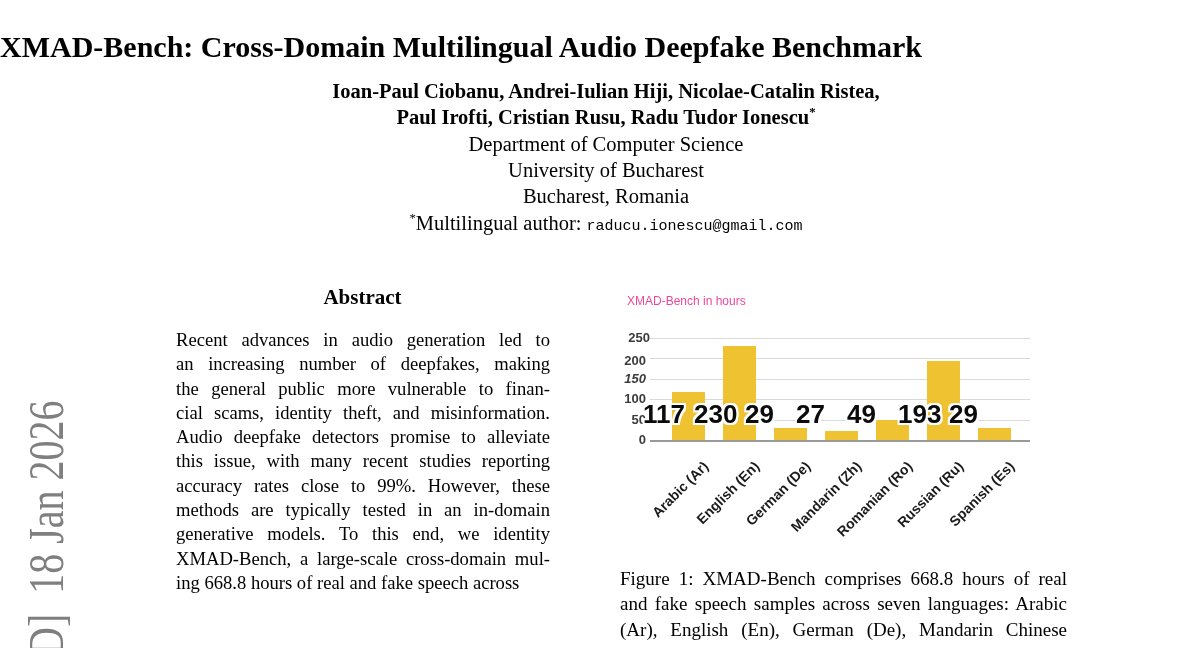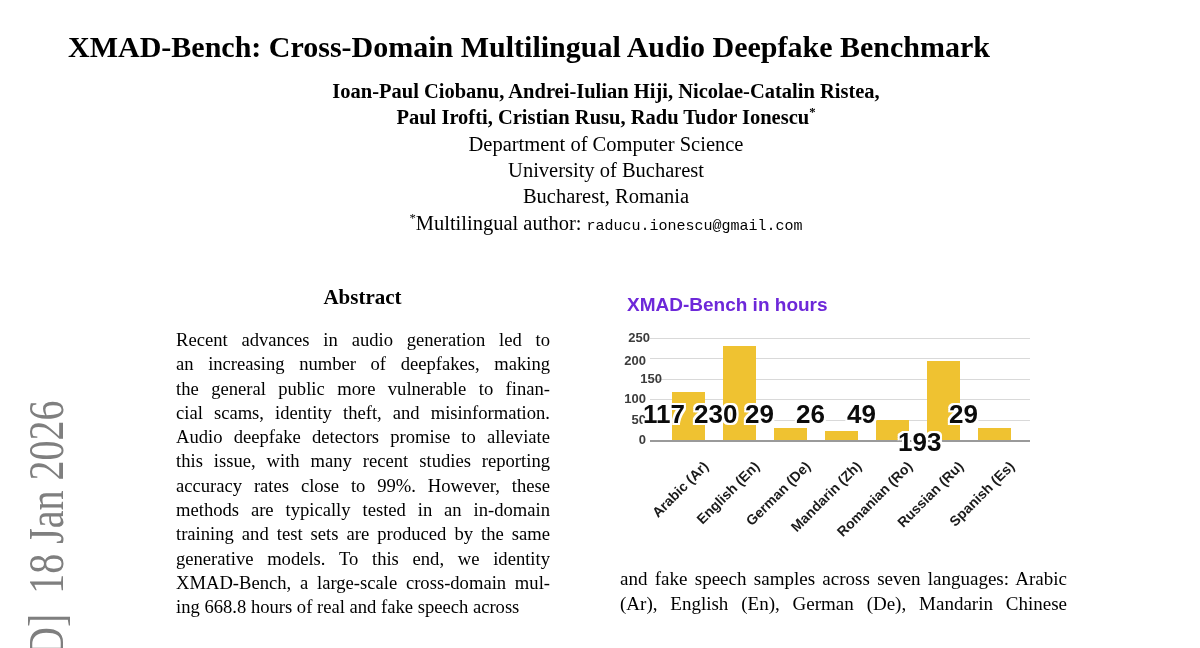--- a/index.html
+++ b/index.html
@@ -1,21 +1,21 @@
 <!DOCTYPE html>
 <html><head>
 <meta charset="utf-8">
 <style>
   html,body{margin:0;padding:0;}
   body{width:1200px;height:648px;overflow:hidden;background:#ffffff;
        font-family:"Liberation Serif", serif;color:#000;}
   .page{position:absolute;left:0;top:0;width:1200px;height:648px;overflow:hidden;background:#fff;}
 
   
-  .paper-title{position:absolute;left:0;top:30px;width:1058px;text-align:center;
+  .paper-title{position:absolute;left:0;top:30px;width:1058px;
     font-weight:bold;font-size:30px;letter-spacing:0px;}
   .authors-1{position:absolute;left:0;top:80px;width:1212px;text-align:center;
     font-weight:bold;font-size:20.5px;}
   .authors-2{position:absolute;left:0;top:106px;width:1212px;text-align:center;
     font-weight:bold;font-size:20.5px;}
   .affil-1{position:absolute;left:0;top:133px;width:1212px;text-align:center;font-size:20.5px;}
   .affil-2{position:absolute;left:0;top:159px;width:1212px;text-align:center;font-size:20.5px;}
   .affil-3{position:absolute;left:0;top:185px;width:1212px;text-align:center;font-size:20.5px;}
   .corresponding{position:absolute;left:0;top:212px;width:1212px;text-align:center;font-size:20.5px;}
   .corresponding .email{font-family:"Liberation Mono","DejaVu Sans Mono",monospace;font-size:15px;}
@@ -31,21 +31,21 @@
   .abstract-heading{position:absolute;left:175px;top:285px;width:375px;text-align:center;
     font-weight:bold;font-size:21px;}
   .abstract-body{position:absolute;left:176px;top:328px;width:374px;font-size:18.6px;}
   .abs-line{height:24.3px;line-height:24.3px;text-align:justify;text-align-last:justify;
     white-space:nowrap;overflow:visible;}
   .abs-line.no-stretch{text-align-last:left;}
 
   
   .chart{position:absolute;left:620px;top:288px;width:470px;height:280px;
     font-family:"Liberation Sans","DejaVu Sans",sans-serif;}
-  .chart-title{position:absolute;left:7px;top:6px;font-size:19px;font-weight:bold;color:#6d28d9;}
+  .chart-title{position:absolute;left:7px;top:6px;font-size:12px;font-weight:normal;color:#ec4899;}
   .gridline{position:absolute;height:0;border-top:1.6px solid #d9d9d9;}
   .axis-baseline{position:absolute;height:0;border-top:2.6px solid #9a9a9a;}
   .ybar-label{position:absolute;width:26px;text-align:right;font-size:13px;font-weight:bold;
     color:#3c3c3c;line-height:14px;}
   .bar{position:absolute;background:#efc231;}
   .bar-value{position:absolute;width:90px;font-size:26px;font-weight:bold;
     color:#0b0b0b;line-height:26px;
     text-shadow:-2px -2px 0 #fff,2px -2px 0 #fff,-2px 2px 0 #fff,2px 2px 0 #fff,
                 -2px 0 0 #fff,2px 0 0 #fff,0 -2px 0 #fff,0 2px 0 #fff;}
   .xcat-label{position:absolute;width:160px;text-align:right;font-size:14px;font-weight:bold;
@@ -75,61 +75,61 @@
   <div class="abstract-heading">Abstract</div>
   <div class="abstract-body">
       <div class="abs-line">Recent advances in audio generation led to</div>
       <div class="abs-line">an increasing number of deepfakes, making</div>
       <div class="abs-line">the general public more vulnerable to finan-</div>
       <div class="abs-line">cial scams, identity theft, and misinformation.</div>
       <div class="abs-line">Audio deepfake detectors promise to alleviate</div>
       <div class="abs-line">this issue, with many recent studies reporting</div>
       <div class="abs-line">accuracy rates close to 99%. However, these</div>
       <div class="abs-line">methods are typically tested in an in-domain</div>
-      <div class="abs-line">training and test sets are produced by the same</div>
       <div class="abs-line">generative models. To this end, we identity</div>
       <div class="abs-line">XMAD-Bench, a large-scale cross-domain mul-</div>
       <div class="abs-line no-stretch">ing 668.8 hours of real and fake speech across</div>
     </div>
 
   <div class="chart">
     <div class="chart-title">XMAD-Bench in hours</div>
   <div class="axis-baseline" style="left: 30px; width: 380px; top: 152px; border-top-color: rgb(154, 154, 154);"></div>
       <div class="ybar-label" style="left: 0px; top: 145px;">0</div>
       <div class="gridline" style="left: 30px; width: 380px; top: 131.6px; border-top-color: rgb(217, 217, 217);"></div>
       <div class="ybar-label" style="left: 0px; top: 124.6px;">50</div>
       <div class="gridline" style="left: 30px; width: 380px; top: 111.2px; border-top-color: rgb(217, 217, 217);"></div>
       <div class="ybar-label" style="left: 0px; top: 104.2px;">100</div>
       <div class="gridline" style="left: 30px; width: 380px; top: 90.8px; border-top-color: rgb(217, 217, 217);"></div>
-      <div class="ybar-label" style="left: 16px; top: 83.8px;">150</div>
+      <div class="ybar-label" style="left: 0px; top: 83.8px; font-style: italic;">150</div>
       <div class="gridline" style="left: 30px; width: 380px; top: 70.4px; border-top-color: rgb(217, 217, 217);"></div>
       <div class="ybar-label" style="left: 0px; top: 66px;">200</div>
       <div class="gridline" style="left: 30px; width: 380px; top: 50px; border-top-color: rgb(217, 217, 217);"></div>
       <div class="ybar-label" style="left: 4px; top: 43px;">250</div>
       <div class="bar" style="left: 51.5px; width: 33px; top: 104.264px; height: 47.736px; background: rgb(239, 194, 49);"></div>
       <div class="bar-value" style="left: 23px; top: 113px;">117</div>
       <div class="xcat-label" style="left: -80px; top: 170px;">Arabic (Ar)</div>
       <div class="bar" style="left: 102.5px; width: 33px; top: 58.16px; height: 93.84px; background: rgb(239, 194, 49);"></div>
       <div class="bar-value" style="left: 74px; top: 113px;">230</div>
       <div class="xcat-label" style="left: -29px; top: 170px;">English (En)</div>
       <div class="bar" style="left: 153.5px; width: 33px; top: 140.168px; height: 11.832px; background: rgb(239, 194, 49);"></div>
       <div class="bar-value" style="left: 125px; top: 113px;">29</div>
       <div class="xcat-label" style="left: 22px; top: 170px;">German (De)</div>
       <div class="bar" style="left: 204.5px; width: 33px; top: 143.432px; height: 8.568px; background: rgb(239, 194, 49);"></div>
-      <div class="bar-value" style="left: 176px; top: 113px;">26</div>
+      <div class="bar-value" style="left: 176px; top: 113px;">27</div>
       <div class="xcat-label" style="left: 73px; top: 170px;">Mandarin (Zh)</div>
       <div class="bar" style="left: 255.5px; width: 33px; top: 132.008px; height: 19.992px; background: rgb(239, 194, 49);"></div>
       <div class="bar-value" style="left: 227px; top: 113px;">49</div>
       <div class="xcat-label" style="left: 124px; top: 170px;">Romanian (Ro)</div>
       <div class="bar" style="left: 306.5px; width: 33px; top: 73.256px; height: 78.744px; background: rgb(239, 194, 49);"></div>
-      <div class="bar-value" style="left: 278px; top: 113px; margin-top: 28px;">193</div>
+      <div class="bar-value" style="left: 278px; top: 113px;">193</div>
       <div class="xcat-label" style="left: 175px; top: 170px;">Russian (Ru)</div>
       <div class="bar" style="left: 357.5px; width: 33px; top: 140.168px; height: 11.832px; background: rgb(239, 194, 49);"></div>
       <div class="bar-value" style="left: 329px; top: 113px;">29</div>
       <div class="xcat-label" style="left: 226px; top: 170px;">Spanish (Es)</div>
     </div>
 
   <div class="caption">
+      <div class="cap-line">Figure 1: XMAD-Bench comprises 668.8 hours of real</div>
       <div class="cap-line">and fake speech samples across seven languages: Arabic</div>
       <div class="cap-line">(Ar), English (En), German (De), Mandarin Chinese</div>
     </div>
 
 </div>
 
 </body></html>

